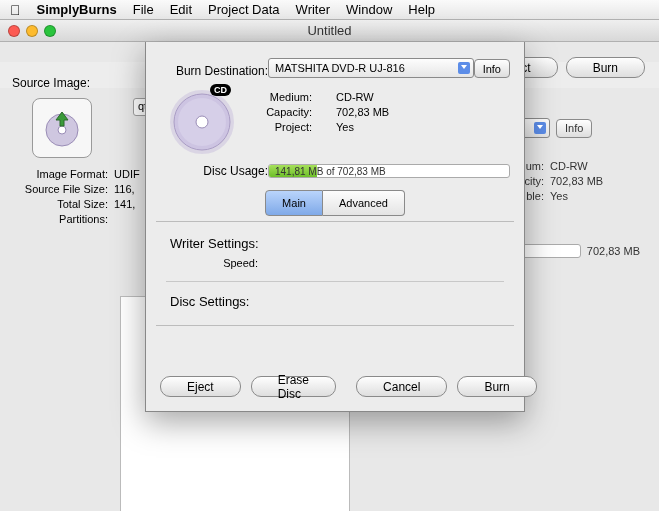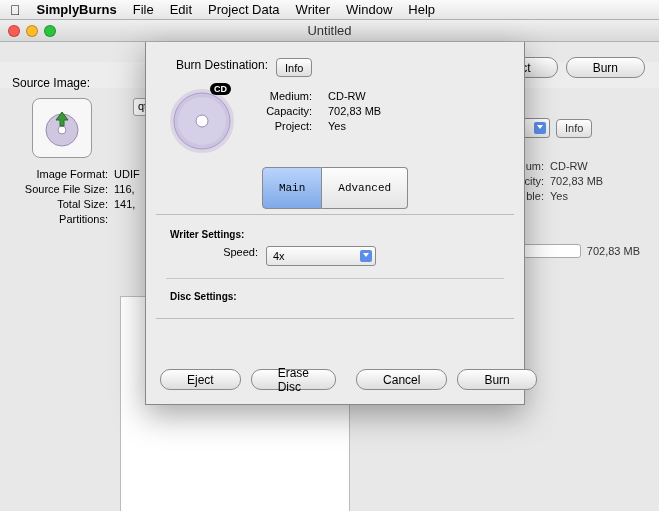--- a/index.html
+++ b/index.html
@@ -29,36 +29,36 @@
 .kv .v{}
 
 .textfield{ background:#fff; border:1px solid #a0a0a0; border-radius:3px; padding:1px 4px; height:18px;}
 .popup{ background:linear-gradient(#fdfdfd,#e6e6e6); border:1px solid #8a8a8a; border-radius:3px; height:20px; display:flex; align-items:center; padding:0 18px 0 6px; position:relative; font-size:11px;}
 .popup::after{ content:""; position:absolute; right:3px; top:3px; width:12px; height:12px; background:#5c8de8; border-radius:2px;}
 .popup::before{ content:""; position:absolute; right:6px; top:6px; width:0;height:0;border-left:3px solid transparent;border-right:3px solid transparent;border-top:4px solid #fff; z-index:2;}
 .btn{ background:linear-gradient(#fefefe,#dedede); border:1px solid #8a8a8a; border-radius:10px; padding:2px 26px; font-size:12px; height:21px; display:inline-flex; align-items:center;}
 .btn-sm{ border-radius:4px; padding:1px 8px; font-size:11px; height:19px;}
 
 .sheet{ position:absolute; left:145px; top:42px; width:380px; background:#ececec; border:1px solid #888; border-top:none; box-shadow:0 10px 30px rgba(0,0,0,0.35); padding:16px 14px 14px 14px;}
-.sheet .row{ display:flex; align-items:flex-start; gap:8px;}
+.sheet .row{ display:flex; align-items:flex-end; gap:0;}
 .sheet .lbl{ text-align:right; min-width:108px; font-size:12px;}
 .disc-area{ display:flex; gap:12px; margin-top:6px;}
-.disc-kv{ display:flex; gap:16px; margin:3px 0; font-size:11px;}
+.disc-kv{ display:flex; gap:24px; margin:3px 0; font-size:11px;}
 .disc-kv .k{ min-width:56px; text-align:right;}
 .progress{ flex:1; height:14px; background:#fff; border:1px solid #aaa; border-radius:3px; position:relative; overflow:hidden;}
 .progress .fill{ position:absolute; left:0; top:0; bottom:0; background:linear-gradient(#a6e05a,#6dbf2a);}
 .progress .txt{ position:absolute; left:6px; top:0; bottom:0; display:flex;align-items:center; font-size:10px; color:#333; z-index:2;}
 
 .tabs{ display:flex; justify-content:center; margin:12px 0 6px 0;}
-.tab{ border:1px solid #8a8a8a; padding:14px 16px; font-size:11px; background:linear-gradient(#fdfdfd,#e4e4e4);font-family:Liberation Mono, monospace;}
+.tab{ border:1px solid #8a8a8a; padding:6px 16px; font-size:11px; background:linear-gradient(#fdfdfd,#e4e4e4);}
 .tab.sel{ background:linear-gradient(#b9d4fb,#7fa9e8); color:#000;}
 .tab:first-child{ border-radius:4px 0 0 4px;}
 .tab:last-child{ border-radius:0 4px 4px 0; border-left:none;}
 .tabbox{ border-top:1px solid #bcbcbc; border-bottom:1px solid #bcbcbc; margin: -1px -4px 0 -4px; padding:10px 14px;}
-.sect{ font-weight:bold; font-size:10px; margin:4px 0 6px 0;}
+.sect{ font-weight:normal; font-size:13px; margin:4px 0 6px 0;}
 .chk{ display:flex; align-items:center; gap:6px; font-size:11px; justify-content:center;}
 .chkbox{ width:13px;height:13px;border:1px solid #777;border-radius:3px;background:#fff;}
 
 .sheet-actions{ display:flex; gap:10px; margin-top:50px;}
 .sheet-actions .spacer{ flex:1;}
 
 .bottom-actions{ position:absolute; right:14px; bottom:10px; display:flex; gap:8px;}
 
 .bg-right{ position:absolute; left:420px; top:56px; width:220px; font-size:11px; color:#333;}
 .bg-right .popup{ width:130px;}
@@ -166,20 +166,23 @@
       <div class="btn">Eject</div>
       <div class="btn">Burn</div>
     </div>
 
   </div>
 </div>
 
 <div class="sheet">
   <div class="row">
     <span class="lbl">Burn Destination:</span>
+    <div class="popup" style="flex:1;">
+        <span>MATSHITA DVD-R UJ-816</span>
+      </div>
     <div class="btn btn-sm">Info</div>
   </div>
 
   <div class="disc-area">
     <div style="width:84px; display:flex; align-items:center; justify-content:center;">
       <div style="position:relative;">
         <svg width="70" height="70" viewBox="0 0 70 70">
             <circle cx="35" cy="38" r="28" fill="#d6cfe8" stroke="#9a8db6"></circle>
             <circle cx="35" cy="38" r="6" fill="#fff" stroke="#9a8db6"></circle>
             <ellipse cx="35" cy="38" rx="28" ry="28" fill="none" stroke="#c0b4da" stroke-width="8" opacity="0.4"></ellipse>
@@ -196,33 +199,37 @@
           <span class="k">Capacity:</span>
           <span>702,83 MB</span>
         </div>
       <div class="disc-kv">
           <span class="k">Project:</span>
           <span>Yes</span>
         </div>
     </div>
   </div>
 
+  <div class="row" style="margin-top:8px;">
+    <span class="lbl">Disc Usage:</span>
+    <div class="progress">
+      <div class="fill" id="usage-fill" style="width: 20%;"></div>
+      <div class="txt">141,81 MB of 702,83 MB</div>
+    </div>
+  </div>
 
   <div class="tabs">
     <div class="tab sel">Main</div>
     <div class="tab">Advanced</div>
   </div>
 
   <div class="tabbox">
     <div class="sect">Writer Settings:</div>
     <div class="row" style="justify-content:flex-start; margin-left:40px;">
       <span style="min-width:48px; text-align:right;">Speed:</span>
-      <div class="popup" style="width:110px;">
-          <span>4x</span>
-        </div>
     </div>
     <div style="border-top:1px solid #c8c8c8; margin:12px -4px;"></div>
     <div class="sect">Disc Settings:</div>
   </div>
 
   <div class="sheet-actions">
     <div class="btn">Eject</div>
     <div class="btn">Erase Disc</div>
     <div class="spacer"></div>
     <div class="btn">Cancel</div>

